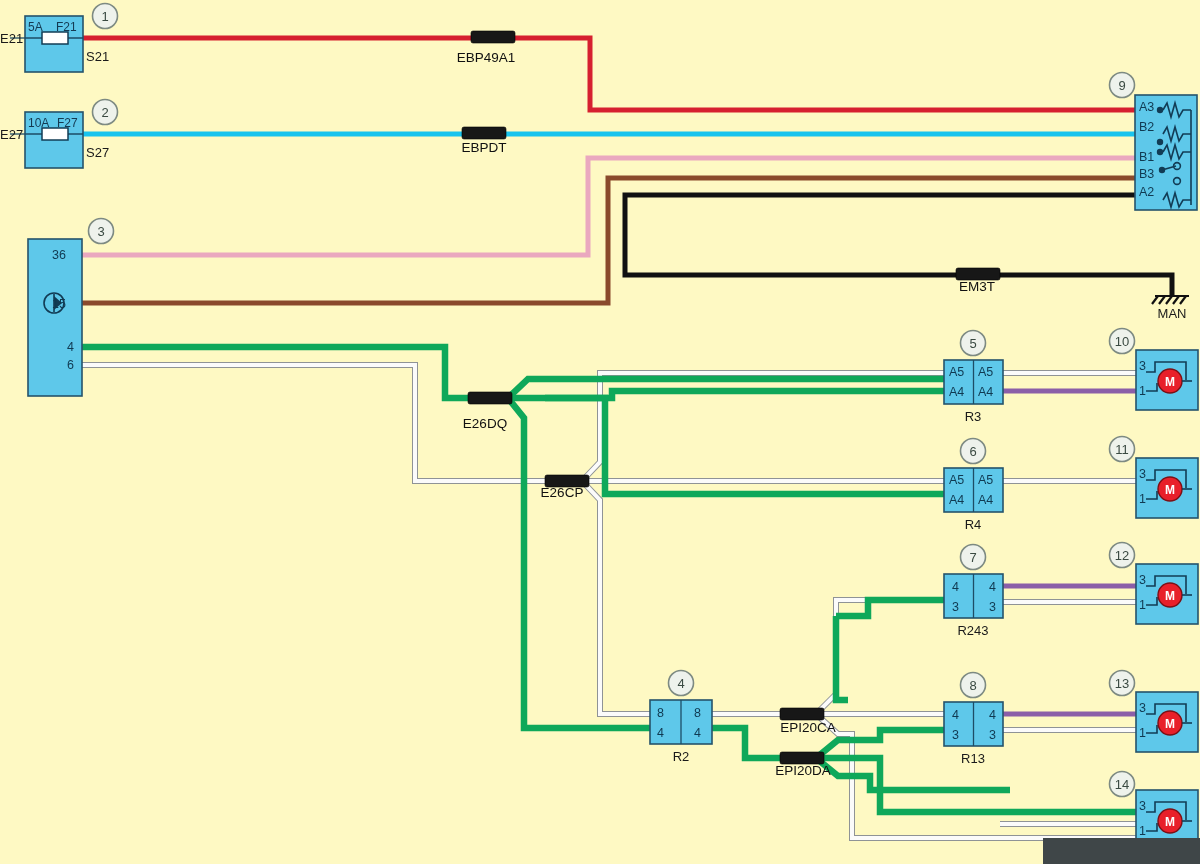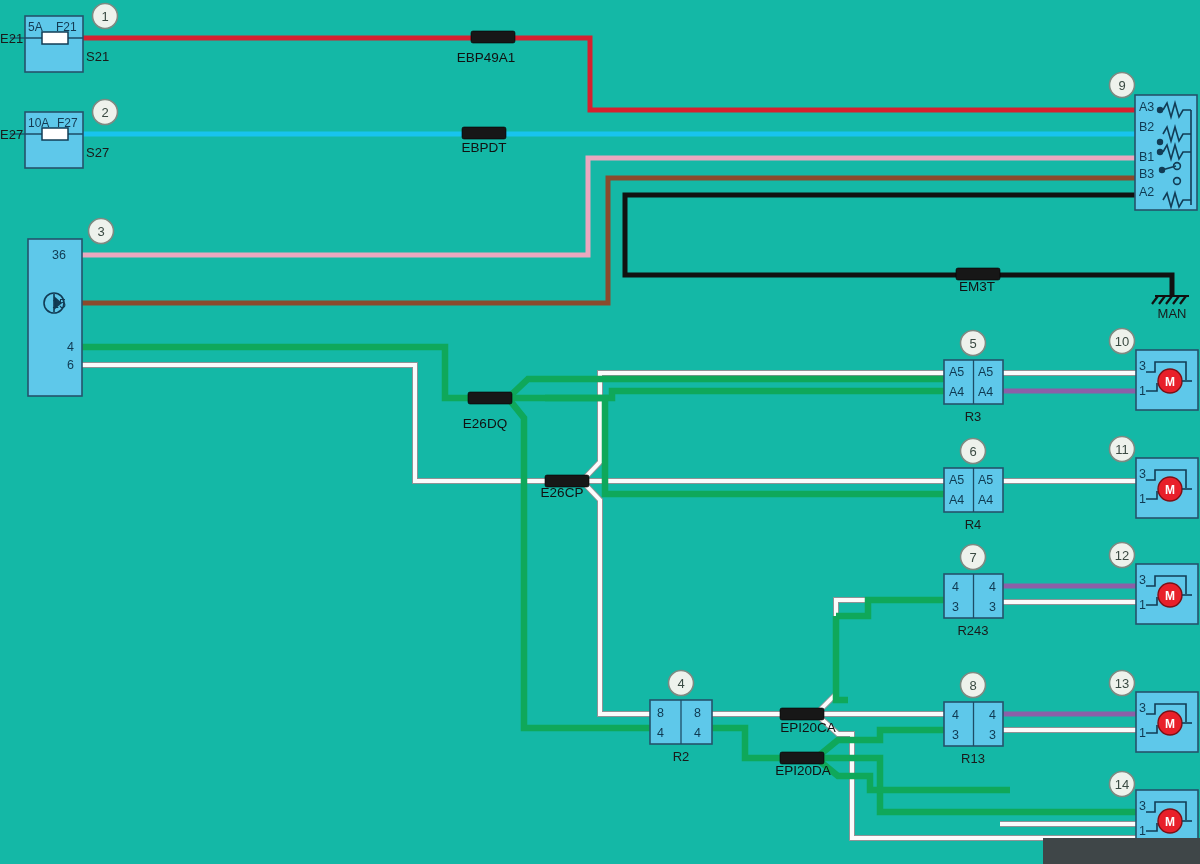--- a/index.html
+++ b/index.html
@@ -5,21 +5,21 @@
   * { box-sizing: border-box; }
   html, body {
     margin: 0; padding: 0;
     background: #ffffff;
     font-family: "Liberation Sans", sans-serif;
   }
   #diagram-root {
     position: relative;
     width: 1200px;
     height: 864px;
-    background: #14b8a6;
+    background: #fef9c3;
     overflow: hidden;
   }
   svg#wiring { position: absolute; top: 0; left: 0; width: 1200px; height: 864px; }
   text { font-family: "Liberation Sans", sans-serif; }
   .lbl { font-size: 13px; fill: #1a1a1a; }
   .lbl-sm { font-size: 12px; fill: #143a52; }
   .lbl-pin { font-size: 12.5px; fill: #103a52; }
   .lbl-splice { font-size: 13.5px; fill: #111111; }
   .lbl-badge { font-size: 13px; fill: #3a4a42; }
   .lbl-term { font-size: 13px; fill: #1a1a1a; }

